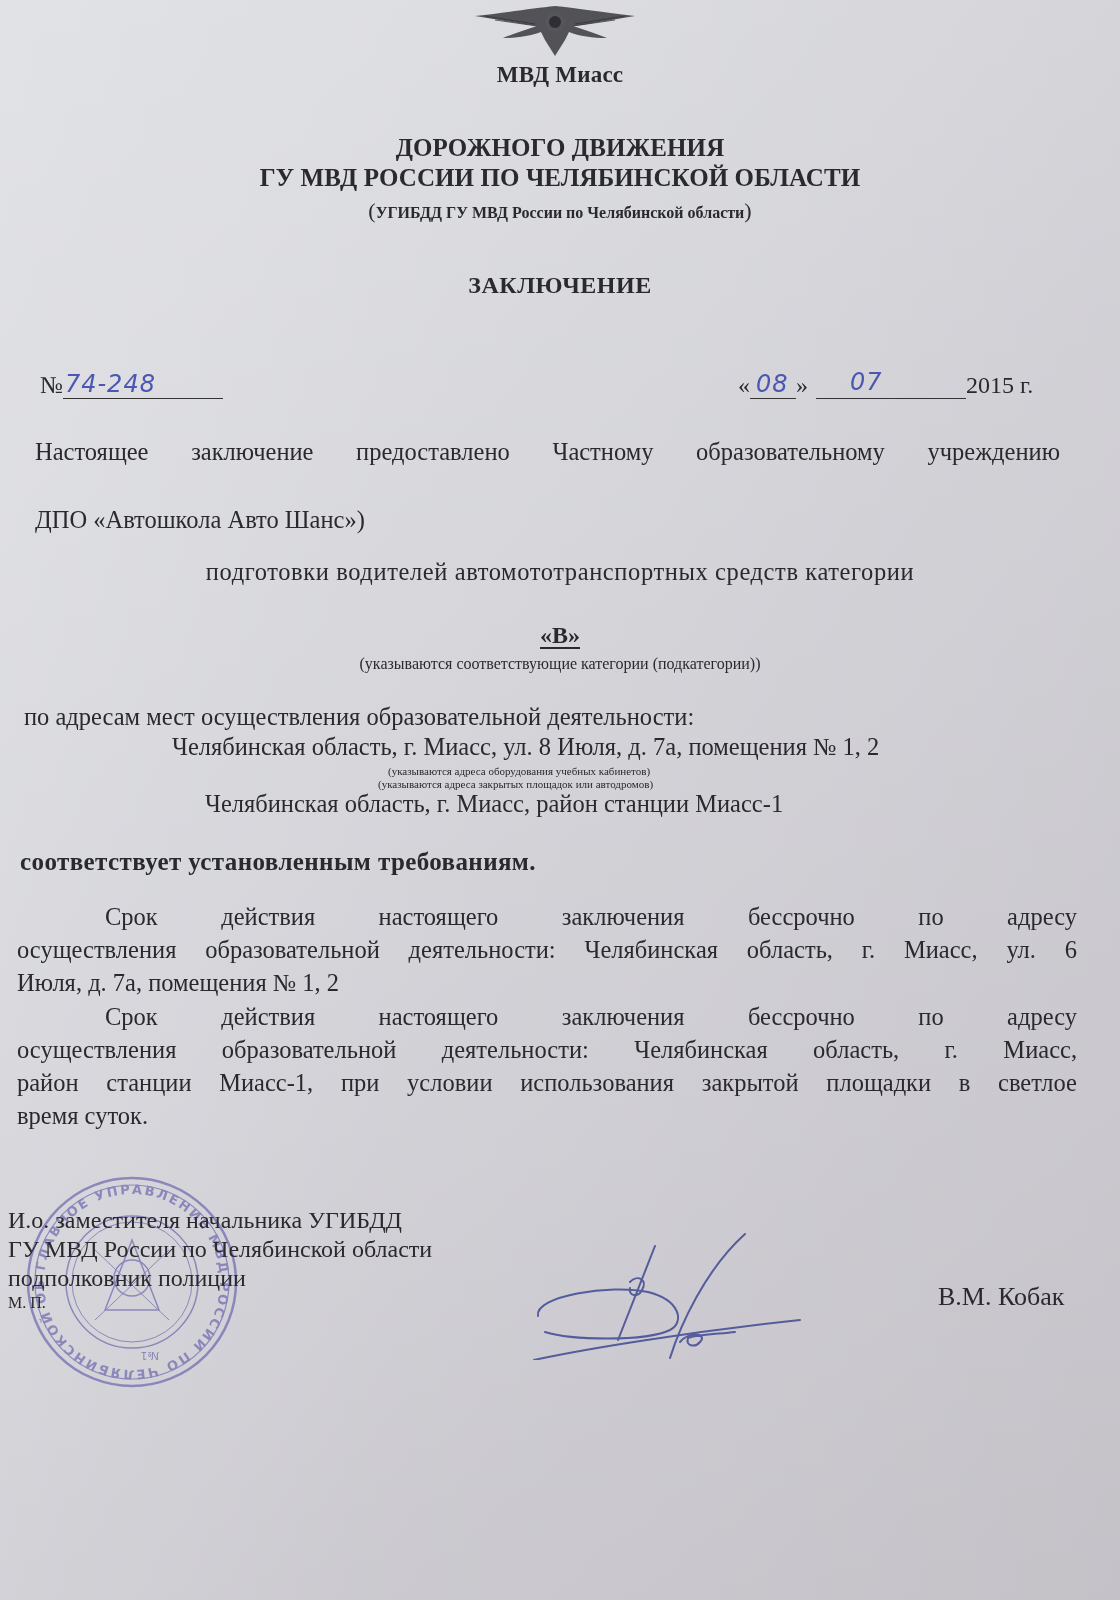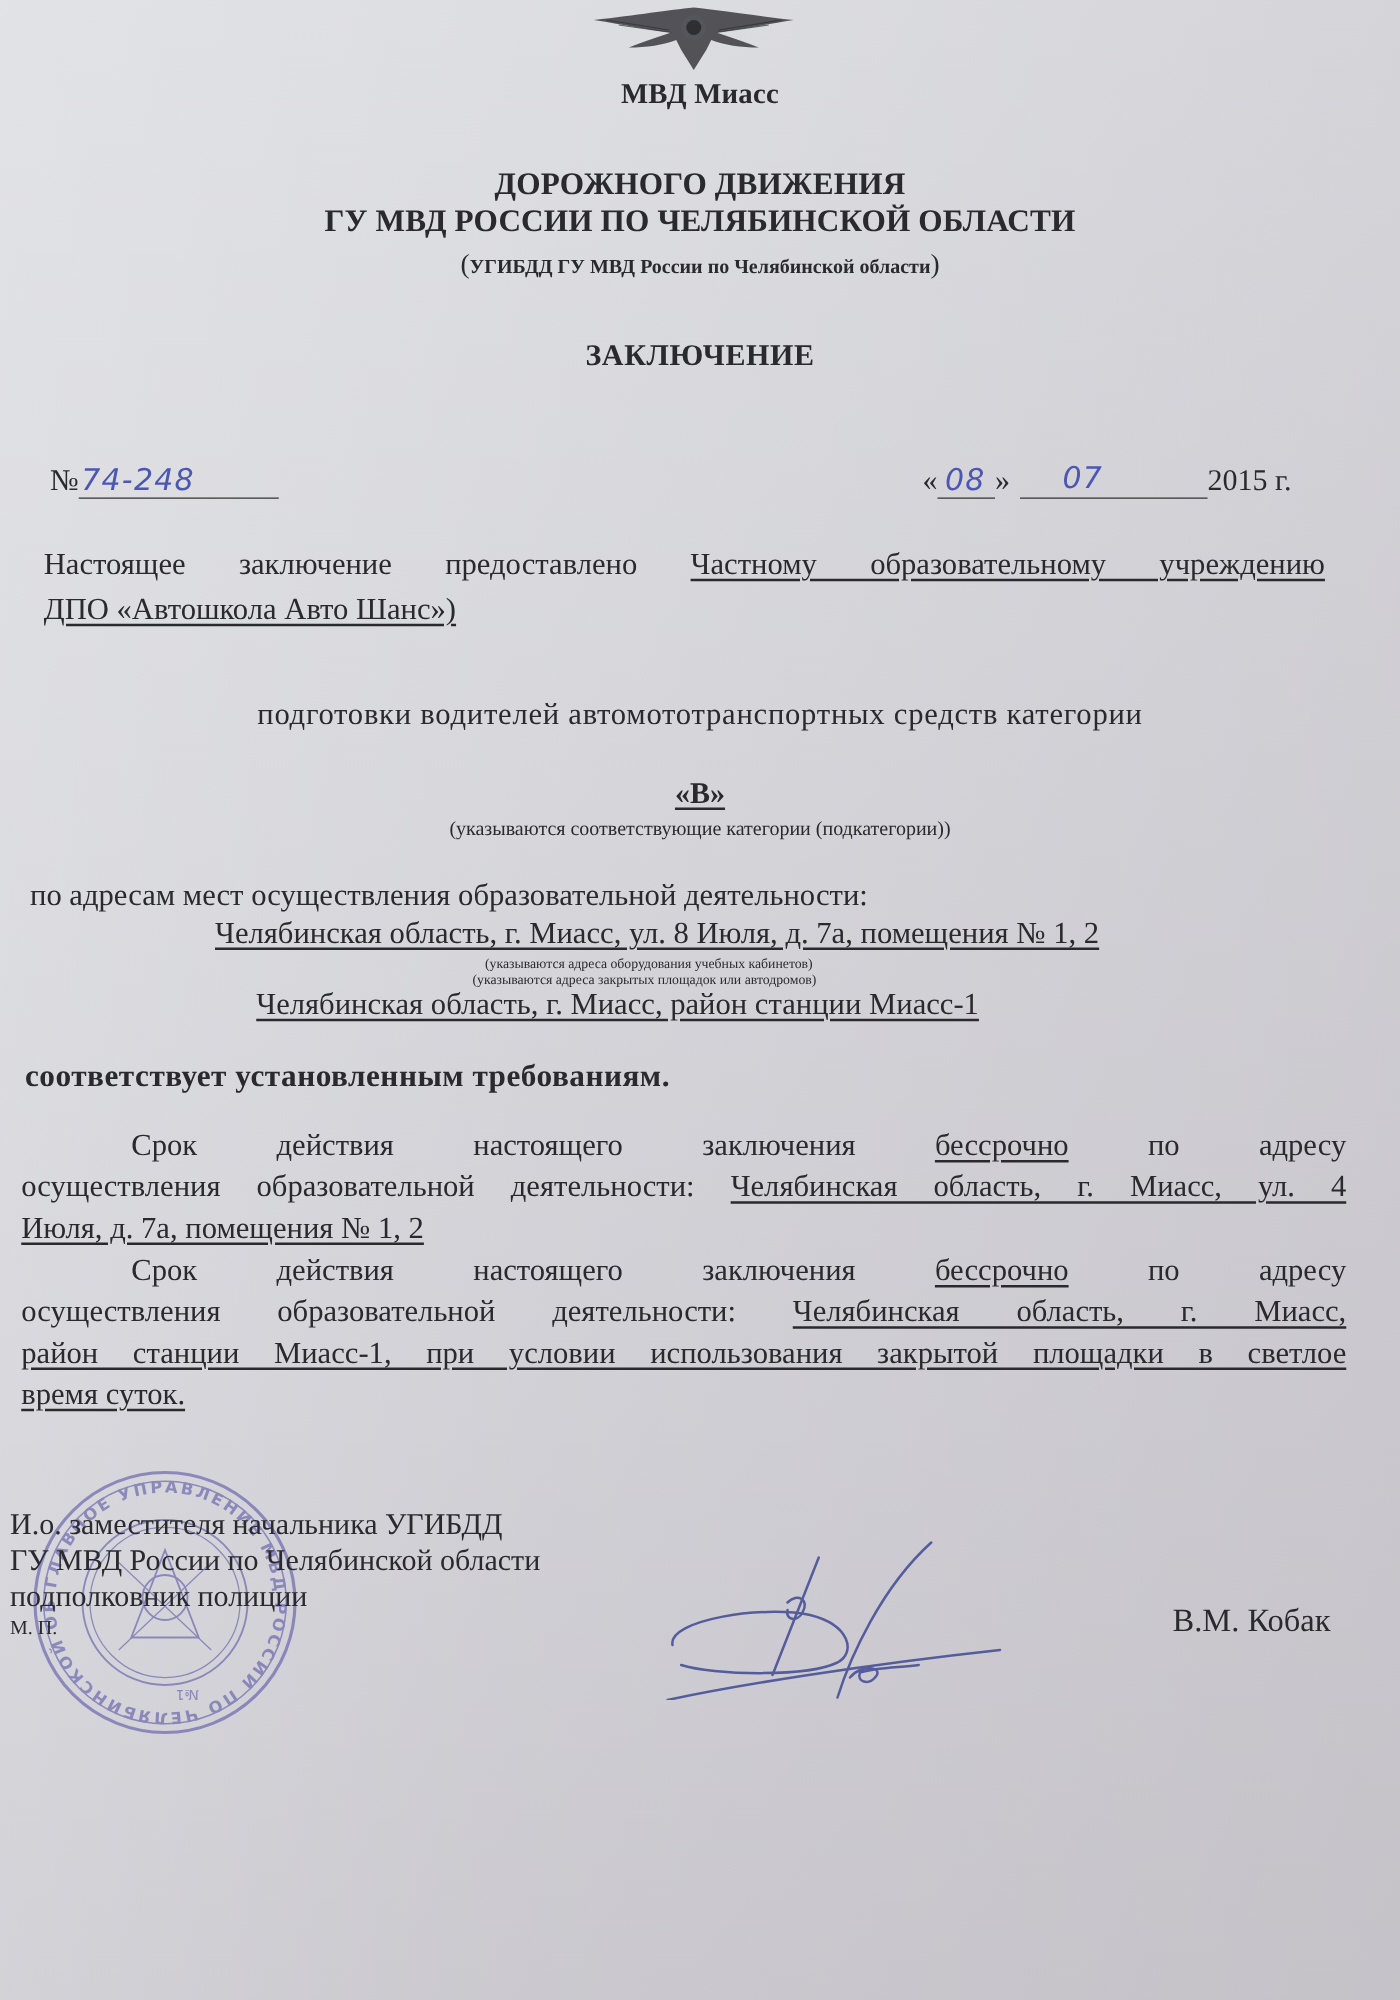--- a/index.html
+++ b/index.html
@@ -67,22 +67,22 @@
     }
     .month-field .hand { position: absolute; left: 34px; bottom: 2px; }
 
     .para {
       font-size: 24.5px;
       line-height: 36px;
       text-align: justify;
     }
     .para-1 { top: 434px; left: 35px; width: 1025px; }
     .para-1 .line { display: block; text-align-last: justify; }
-    .para-1 .line.last { text-align-last: left; }
-    .u { text-decoration: underline; text-underline-offset: 4px; text-decoration-thickness: 1.5px; }
+    .para-1 .line.last { text-align-last: left; margin-top: 32px; }
+    .u { text-underline-offset: 4px; text-decoration-thickness: 1.5px; }
 
     .center-block { top: 556px; font-size: 24.5px; line-height: 32px; letter-spacing: 0.6px; }
     .category { top: 622px; font-size: 24px; font-weight: bold; }
     .category span { text-decoration: underline; text-underline-offset: 4px; text-decoration-thickness: 2px; }
     .hint-cat { top: 655px; font-size: 16px; }
 
     .addr-intro { top: 703px; left: 24px; font-size: 24.5px; }
     .addr-1 { top: 733px; left: 172px; font-size: 24.5px; }
     .hint-1 { top: 765px; left: 388px; font-size: 11px; }
     .addr-2 { top: 790px; left: 205px; font-size: 24.5px; text-align: right; }
@@ -154,21 +154,21 @@
   <div class="abs addr-intro">по адресам мест осуществления образовательной деятельности:</div>
   <div class="abs addr-1 u">Челябинская область, г. Миасс, ул. 8 Июля, д. 7а, помещения № 1, 2</div>
   <div class="abs hint-1">(указываются адреса оборудования учебных кабинетов)</div>
   <div class="abs addr-2 u">Челябинская область, г. Миасс, район станции Миасс-1</div>
   <div class="abs hint-2">(указываются адреса закрытых площадок или автодромов)</div>
 
   <div class="abs compliance">соответствует установленным требованиям.</div>
 
   <div class="abs validity validity-1">
     <span class="line first"><span>Срок действия настоящего заключения</span> <span class="u">бессрочно</span> <span>по адресу</span></span>
-    <span class="line"><span>осуществления образовательной деятельности:</span> <span class="u">Челябинская область, г. Миасс, ул. 4</span></span>
+    <span class="line"><span>осуществления образовательной деятельности:</span> <span class="u">Челябинская область, г. Миасс, ул. 6</span></span>
     <span class="line last"><span class="u">Июля, д. 7а, помещения № 1, 2</span></span>
   </div>
 
   <div class="abs validity validity-2">
     <span class="line first"><span>Срок действия настоящего заключения</span> <span class="u">бессрочно</span> <span>по адресу</span></span>
     <span class="line"><span>осуществления образовательной деятельности:</span> <span class="u">Челябинская область, г. Миасс,</span></span>
     <span class="line u">район станции Миасс-1, при условии использования закрытой площадки в светлое</span>
     <span class="line last"><span class="u">время суток.</span></span>
   </div>
 

